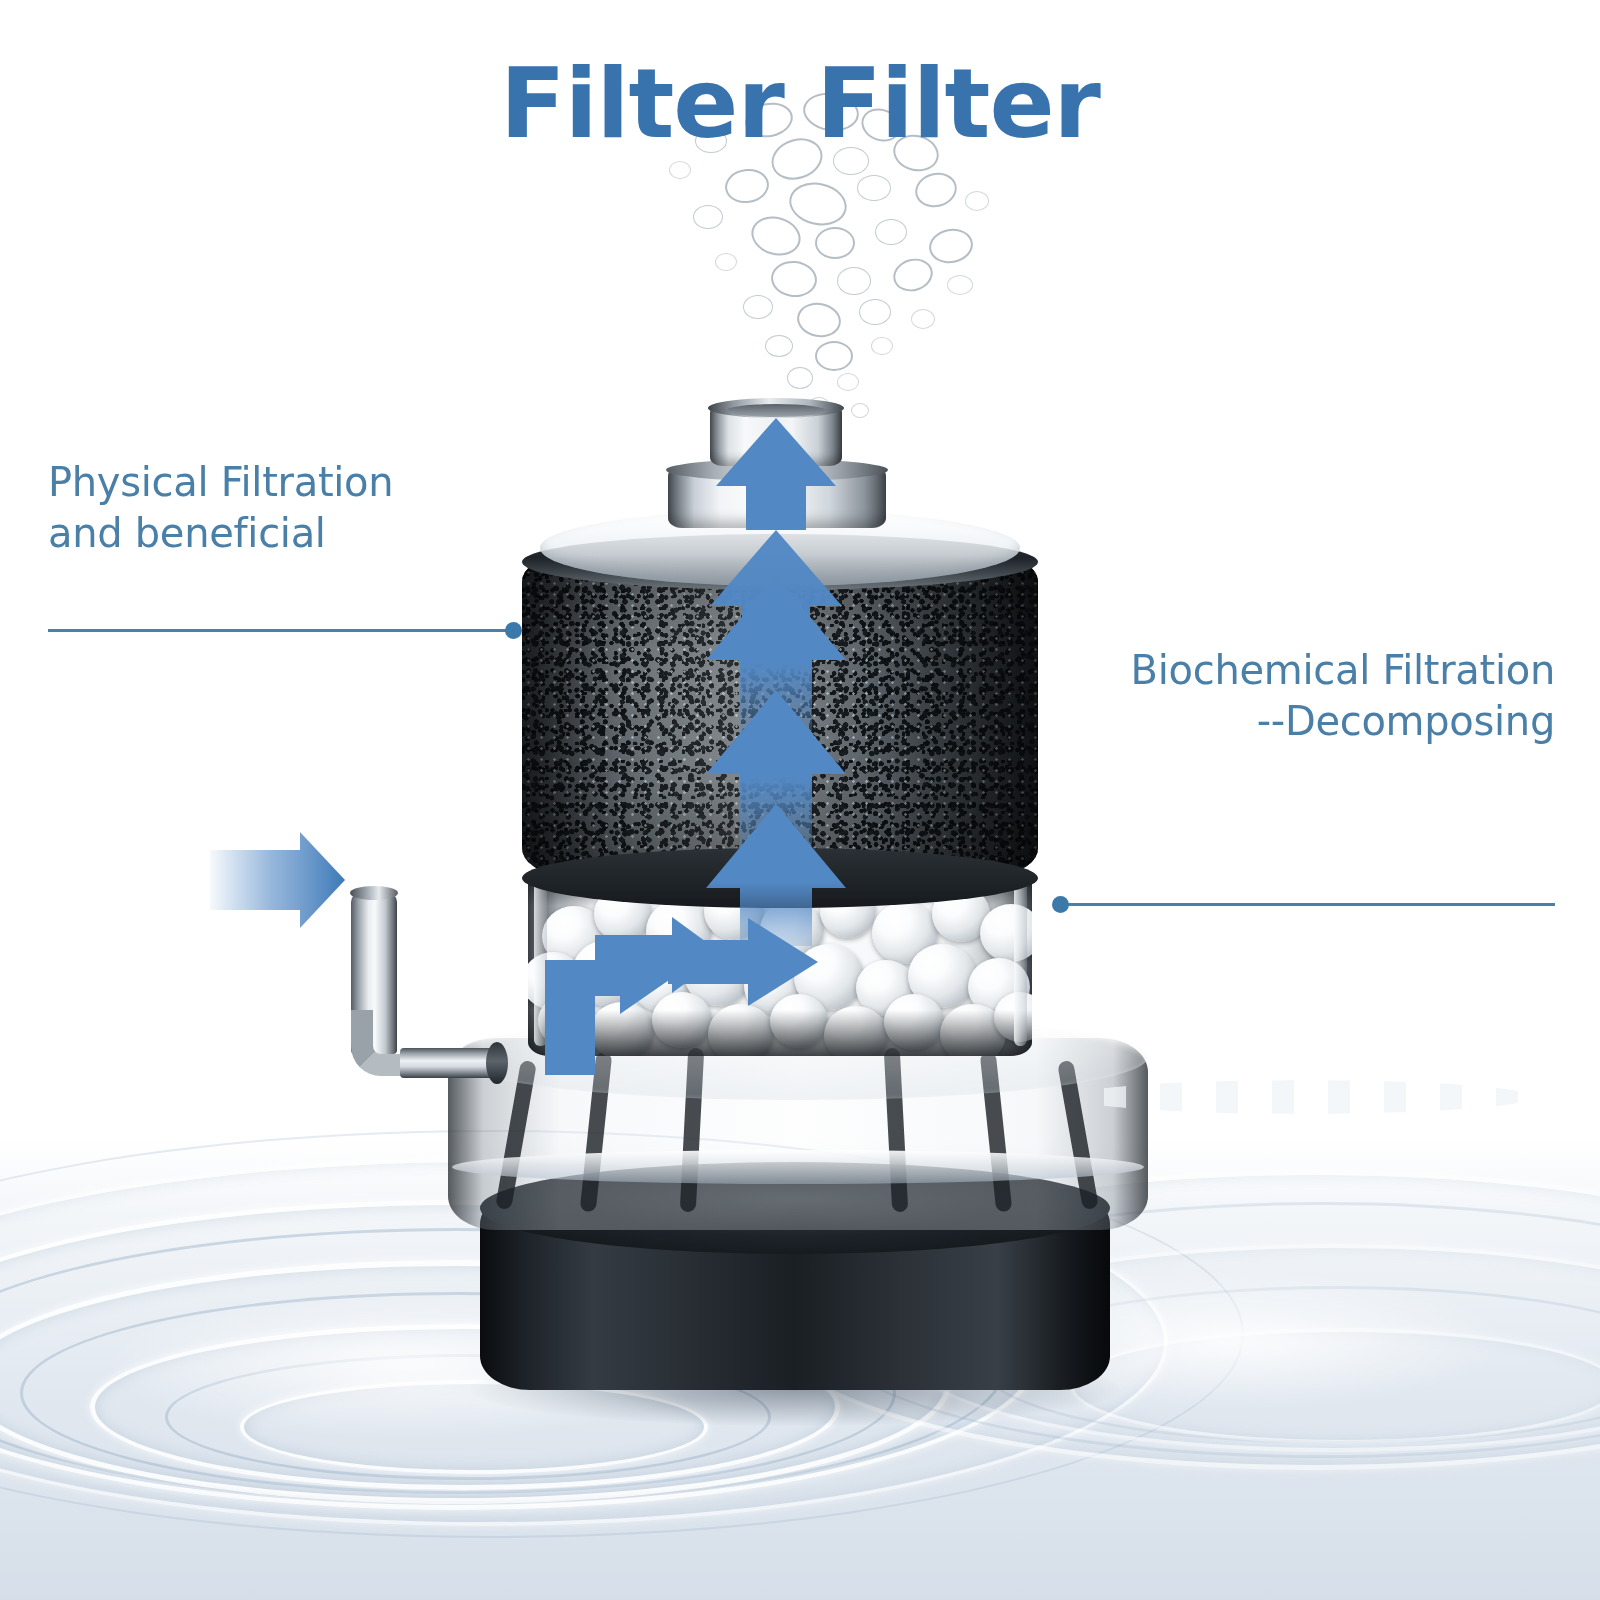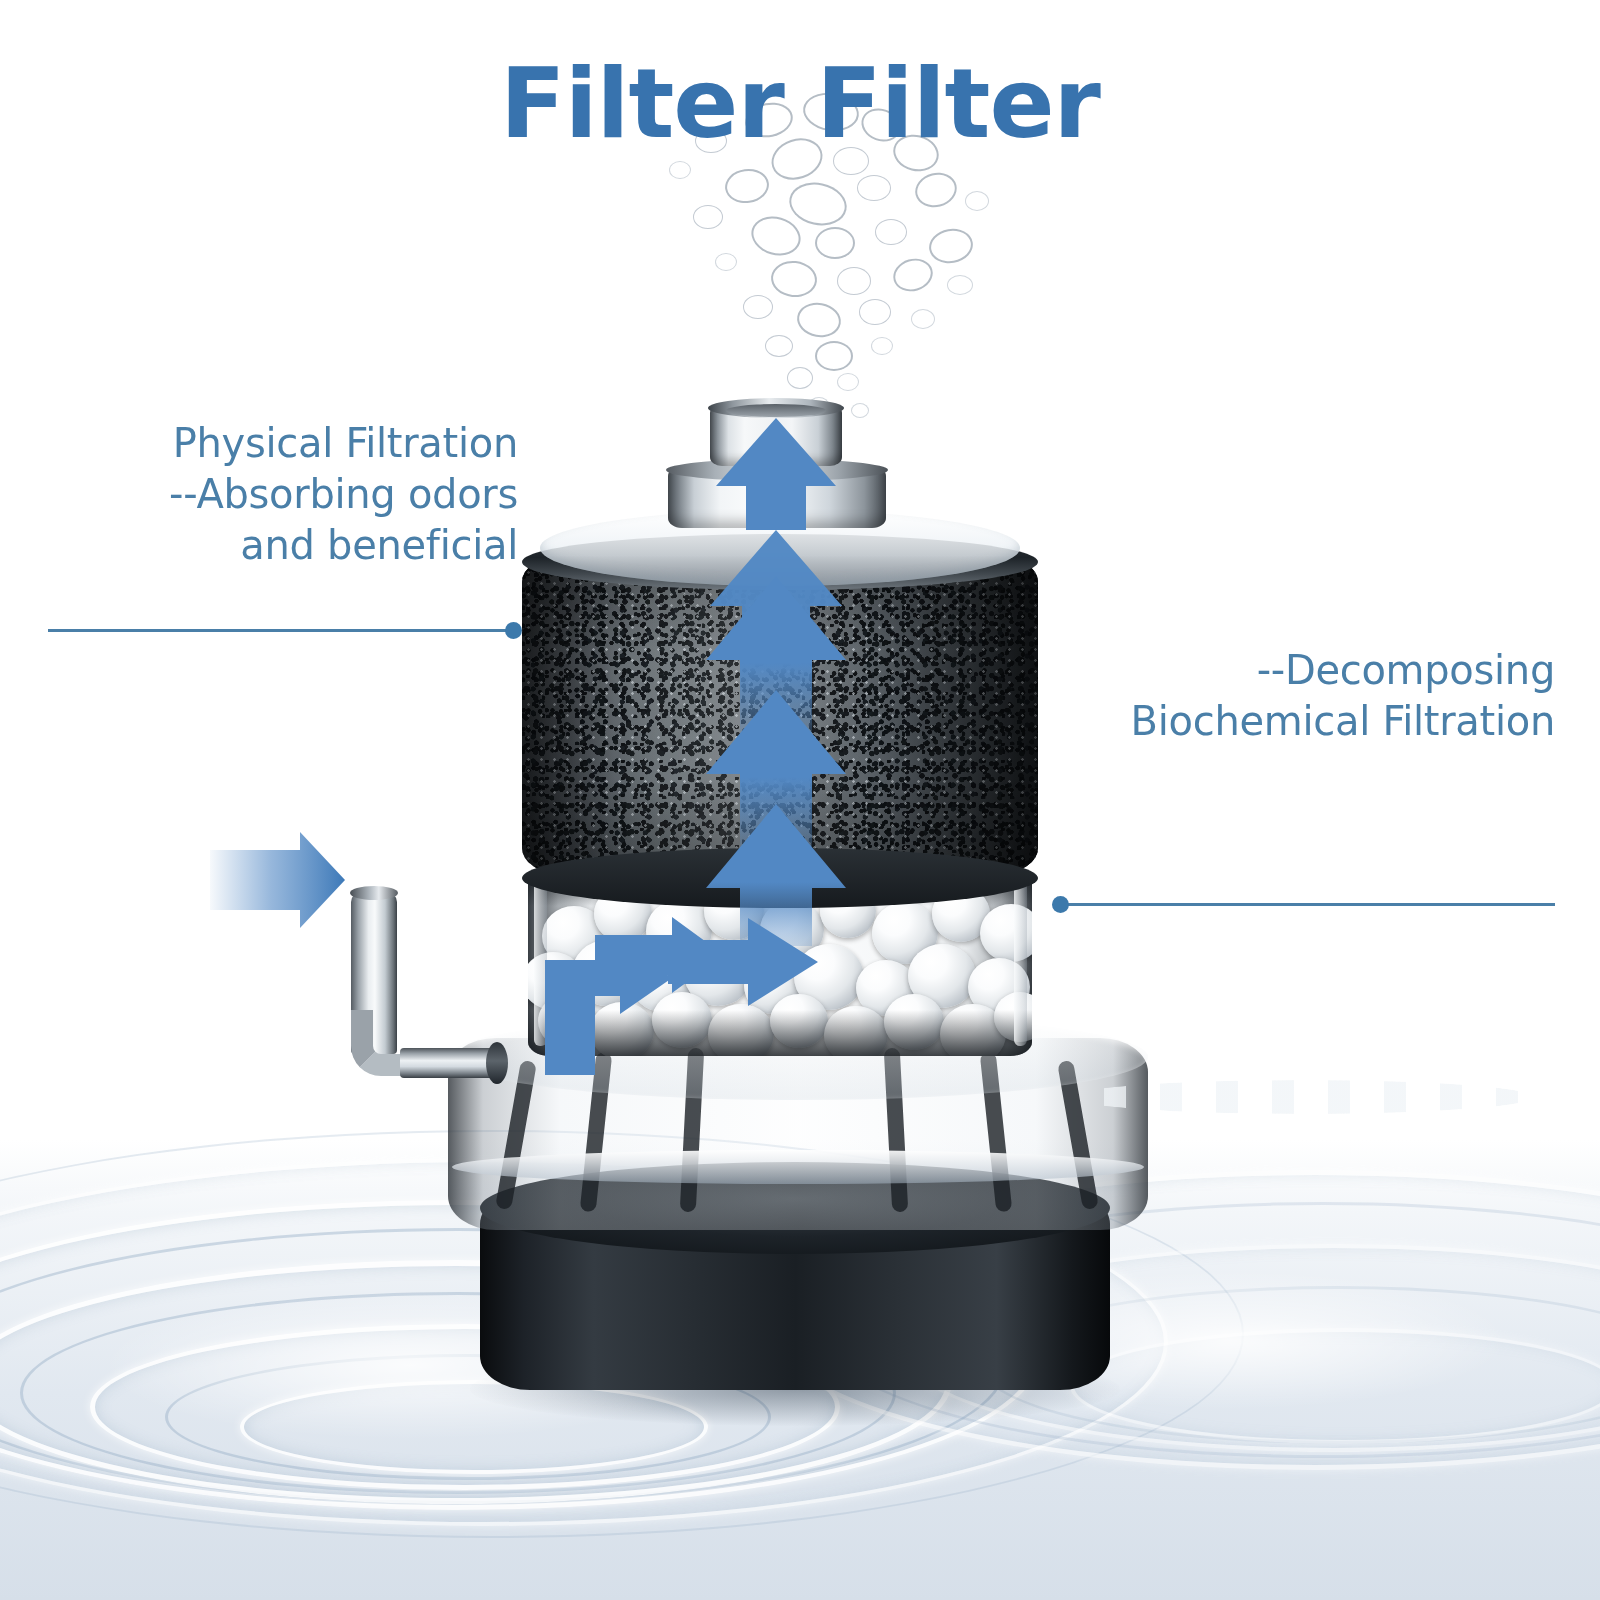--- a/index.html
+++ b/index.html
@@ -84,21 +84,21 @@
   
   .anno {
     position: absolute;
     color: #4a7fa8;
     font-size: 40px;
     line-height: 1.28;
     z-index: 45;
     font-family: "DejaVu Sans", sans-serif;
     letter-spacing: -0.3px;
   }
-  .anno-left  { left: 48px;  top: 418px; width: 470px; text-align: right; }
+  .anno-left  { left: 48px;  top: 457px; width: 470px; text-align: left; }
   .anno-right { right: 45px; top: 645px; width: 560px; text-align: right; }
 
   .leader {
     position: absolute;
     height: 3px;
     background: #4a7fa8;
     z-index: 45;
   }
   .leader-dot {
     position: absolute;
@@ -578,26 +578,25 @@
     </g>
 
     <g>
       <polygon points="595,935 672,935 672,917 724,955 672,993 672,975 595,975" fill="#5288c4"></polygon>
       <polygon points="668,940 748,940 748,918 818,962 748,1006 748,984 668,984" fill="#5288c4"></polygon>
     </g>
   </svg>
 
   <div class="anno anno-left">
     <div>Physical Filtration</div>
-    <div>--Absorbing odors</div>
     <div>and beneficial</div>
   </div>
   <div class="leader" style="left:48px; top:629px; width:462px;"></div>
   <div class="leader-dot" style="left:505px; top:622px;"></div>
 
   <div class="anno anno-right">
+    <div>Biochemical Filtration</div>
     <div>--Decomposing</div>
-    <div>Biochemical Filtration</div>
   </div>
   <div class="leader" style="left:1068px; top:903px; width:487px;"></div>
   <div class="leader-dot" style="left:1052px; top:896px;"></div>
 
 </div>
 
 </body></html>

